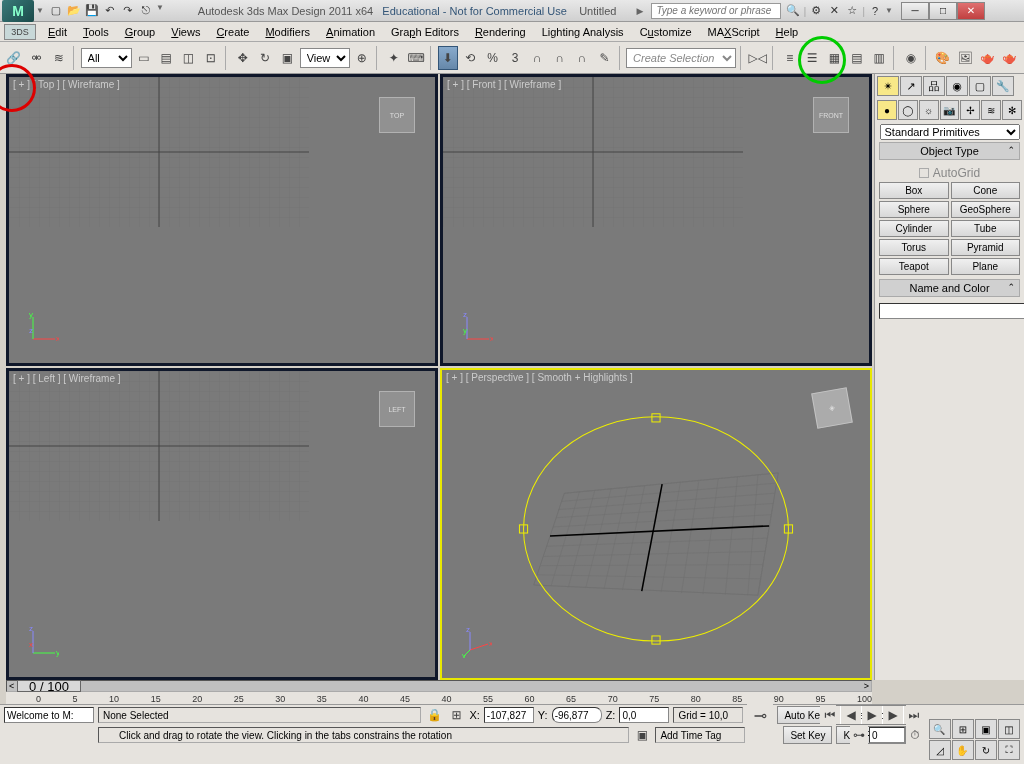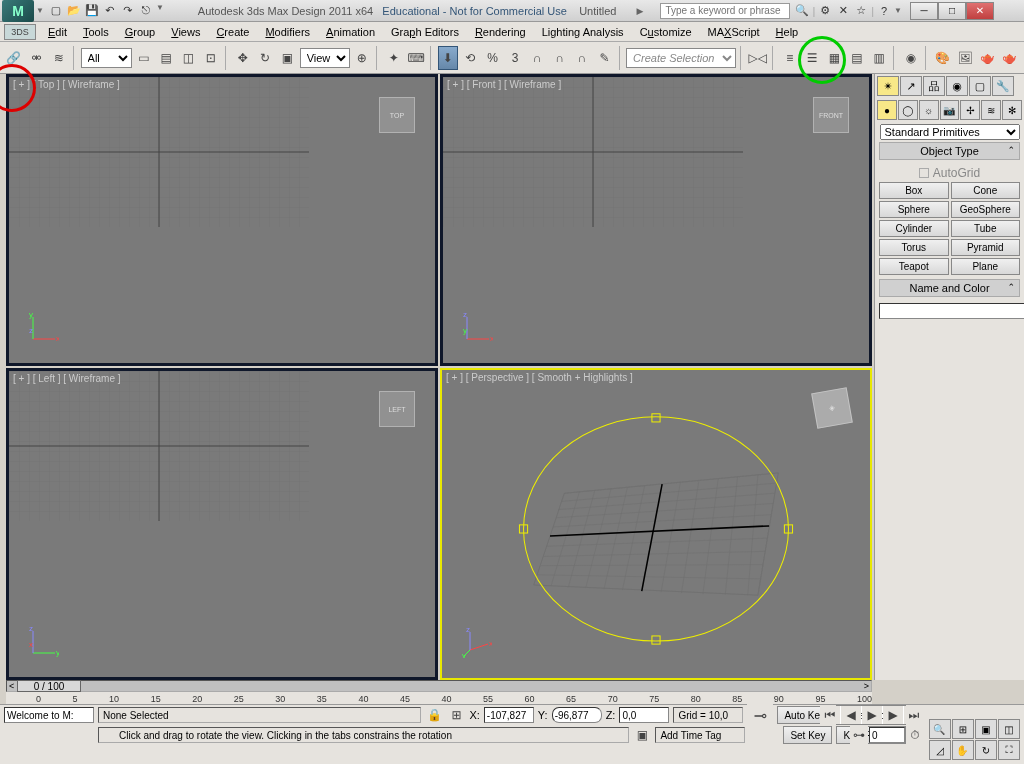--- a/index.html
+++ b/index.html
@@ -4,21 +4,21 @@
 <style>
 * { margin: 0; padding: 0; box-sizing: border-box; font-family: Tahoma, sans-serif; }
 body { background: #d4d0c8; font-size: 11px; width: 1024px; height: 764px; overflow: hidden; position: relative; }
 
 
 .titlebar { height: 22px; background: linear-gradient(to bottom, #e8e8e8, #d0d0d0); display: flex; align-items: center; border-bottom: 1px solid #999; }
 .app-icon { width: 32px; height: 22px; background: linear-gradient(135deg, #3a7a7a, #1a4a4a); display: flex; align-items: center; justify-content: center; color: #8fc; font-weight: bold; font-size: 14px; border-radius: 2px; margin: 0 2px; }
 .qat { display: flex; gap: 2px; padding: 0 4px; }
 .qat-btn { width: 16px; height: 16px; display: flex; align-items: center; justify-content: center; color: #333; }
 .title-text { flex: 0 0 auto; text-align: left; color: #555; font-size: 11px; padding-left: 30px; }
-.search-box { width: 130px; height: 16px; border: 1px solid #999; background: #fff; font-size: 10px; padding: 0 4px; color: #888; margin-left: 17px; }
+.search-box { width: 130px; height: 16px; border: 1px solid #999; background: #fff; font-size: 10px; padding: 0 4px; font-style: italic; color: #888; margin-left: 8px; }
 .titlebar-right { display: flex; gap: 2px; padding: 0 4px; align-items: center; }
 .win-controls { display: flex; margin-left: 4px; }
 .win-btn { width: 28px; height: 18px; border: 1px solid #888; background: linear-gradient(#f0f0f0, #d0d0d0); display: flex; align-items: center; justify-content: center; font-size: 10px; }
 .win-close { background: linear-gradient(#e07070, #c04040); color: #fff; }
 
 
 .menubar { height: 20px; background: #e6e3de; display: flex; align-items: center; padding: 0 4px; border-bottom: 1px solid #aaa; }
 .menu-left { width: 32px; height: 16px; background: #c8d8d8; border: 1px solid #888; text-align: center; font-size: 9px; line-height: 14px; color: #444; margin-right: 4px; }
 .menu-item { padding: 2px 8px; cursor: default; }
 .menu-item span.u { text-decoration: underline; }
@@ -52,21 +52,21 @@
 .rollout-b { padding: 2px 4px; }
 .autogrid { display: flex; align-items: center; justify-content: center; gap: 4px; padding: 2px; font-size: 12px; color: #888; }
 .btn-grid { display: grid; grid-template-columns: 1fr 1fr; gap: 2px; }
 .obj-btn { border: 1px solid #888; background: linear-gradient(#f0f0f0, #d8d8d8); font-size: 10px; padding: 2px 0; text-align: center; cursor: default; }
 .color-row { display: flex; align-items: center; gap: 2px; margin-top: 2px; }
 .color-input { flex: 1; height: 16px; border: 1px inset #888; background: #fff; }
 
 
 .timeline { position: absolute; bottom: 60px; left: 6px; right: 152px; height: 24px; background: #e6e3de; }
 .time-slider { position: absolute; top: 0; left: 0; right: 0; height: 12px; background: #c0c0c0; border: 1px inset #aaa; }
-.time-thumb { position: absolute; left: 10px; top: -1px; width: 64px; height: 12px; background: #d8d8d8; border: 1px solid #666; text-align: center; font-size: 10px; line-height: 11px; }
+.time-thumb { position: absolute; left: 10px; top: -1px; width: 64px; height: 12px; background: #d8d8d8; border: 1px solid #666; text-align: center; font-size: 13px; line-height: 11px; }
 .time-ruler { position: absolute; top: 14px; left: 30px; right: 0; height: 10px; display: flex; justify-content: space-between; font-size: 9px; color: #333; }
 
 .status { position: absolute; bottom: 0; left: 0; right: 0; height: 60px; background: #e6e3de; border-top: 1px solid #999; }
 .status-row1 { height: 20px; display: flex; align-items: center; padding: 2px 4px; gap: 4px; }
 .status-row2 { height: 20px; display: flex; align-items: center; padding: 2px 4px; gap: 4px; }
 .sbtn { height: 18px; border: 1px solid #888; background: linear-gradient(#f0f0f0, #d8d8d8); font-size: 10px; padding: 0 6px; }
 .sfield { height: 16px; border: 1px inset #888; background: #fff; font-size: 10px; padding: 0 2px; }
 .nav-btns { position: absolute; right: 4px; bottom: 4px; display: grid; grid-template-columns: repeat(4, 22px); gap: 1px; }
 .nav-btn { width: 22px; height: 20px; border: 1px solid #888; background: #ddd; display: flex; align-items: center; justify-content: center; font-size: 10px; }
 .play-btns { position: absolute; right: 100px; bottom: 40px; display: flex; gap: 1px; }

